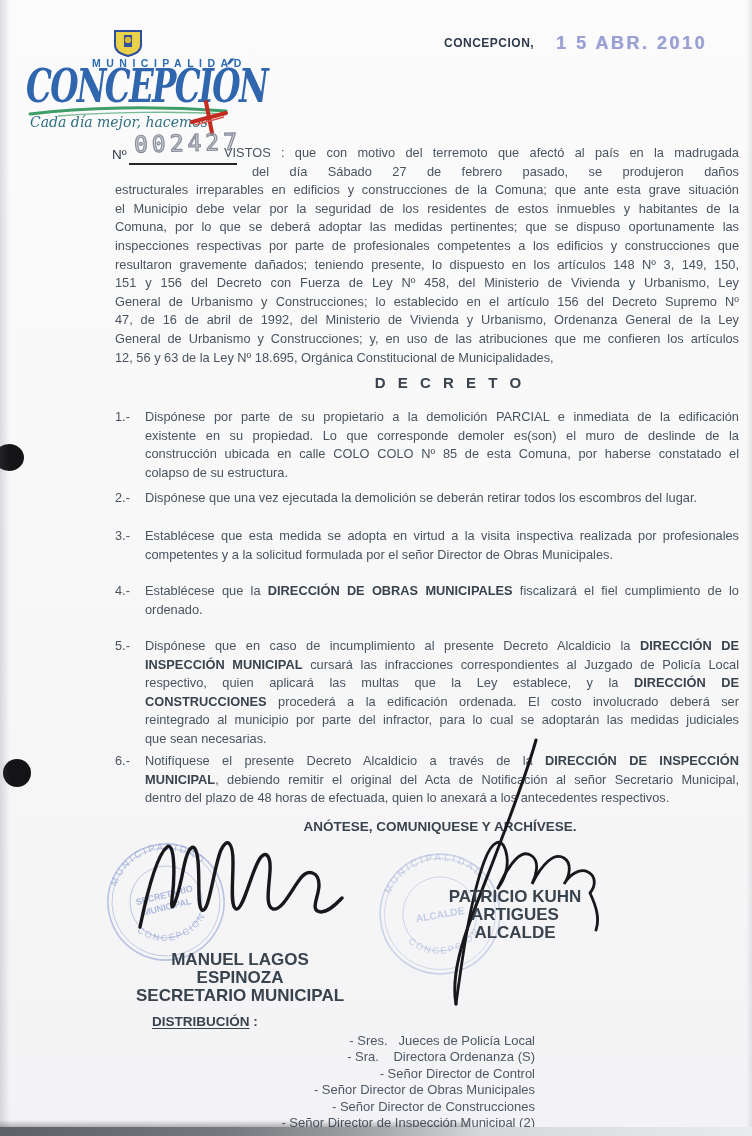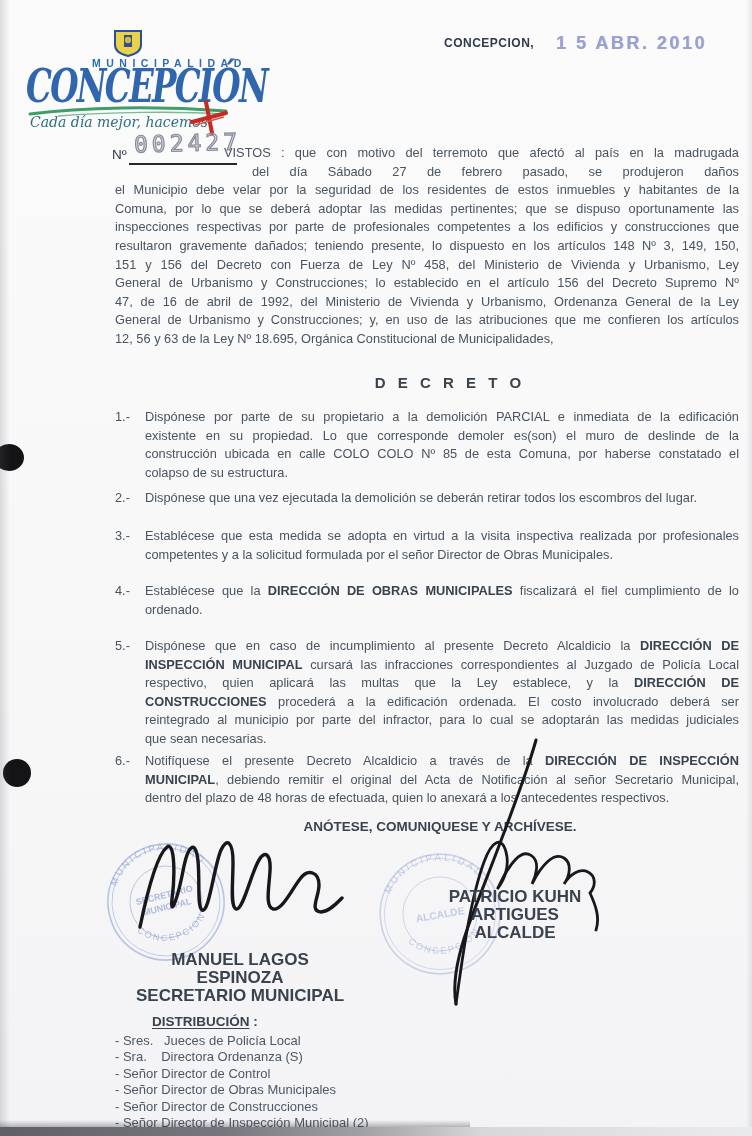--- a/index.html
+++ b/index.html
@@ -37,21 +37,21 @@
   .closing{left:115px;top:819px;width:650px;text-align:center;font-size:13.5px;font-weight:bold;color:#39434d;}
   
   .sig-name{font-size:17px;font-weight:bold;color:#39434d;line-height:18px;text-align:center;}
   #sign-right{left:405px;top:888px;width:220px;}
   #sign-left{left:130px;top:951px;width:220px;}
   .seal{opacity:.8;}
   
   #distribution{left:115px;top:1014px;width:420px;}
   #distribution .head{font-size:13.5px;font-weight:bold;color:#39434d;margin-bottom:4px;}
   #distribution .head u{text-decoration:underline;text-underline-offset:2px;padding-left:37px;}
-  #distribution .d-item{font-size:13px;line-height:16.4px;color:#4d5864;white-space:pre;}
+  #distribution .d-item{font-size:13px;line-height:16.4px;color:#4d5864;white-space:pre;text-align:right;}
   
   .hole{background:#141416;border-radius:50%;}
   .edge-left{left:0;top:0;width:10px;height:1136px;background:linear-gradient(to right,rgba(90,95,105,.20),rgba(90,95,105,0));}
   .edge-right{right:0;top:0;width:6px;height:1136px;background:linear-gradient(to left,rgba(120,125,135,.16),rgba(120,125,135,0));}
   .edge-bottom{left:0;bottom:0;width:752px;height:9px;
     background:linear-gradient(to right,#5f6065 0%,#77787d 30%,#9fa0a4 48%,#d6d7da 64%,#eaebed 100%);}
   .edge-bottom-shadow{left:0;bottom:6px;width:470px;height:10px;
     background:linear-gradient(to top,rgba(40,40,46,.45),rgba(40,40,46,0));}
 </style>
 </head>
@@ -80,20 +80,21 @@
   <div class="abs place-date">CONCEPCION,</div>
   <div class="abs date-stamp">1 5 ABR. 2010</div>
 
   <div class="abs num-label">Nº</div>
   <div class="abs num-stamp">002427</div>
   <div class="abs num-line"></div>
 
   <div class="abs" id="vistos">
     <div class="jline l0">VISTOS : que con motivo del terremoto que afectó al país en la madrugada</div>
     <div class="jline l1">del día Sábado 27 de febrero pasado, se produjeron daños</div>
+    <div class="jline">estructurales irreparables en edificios y construcciones de la Comuna; que ante esta grave situación</div>
     <div class="jline">el Municipio debe velar por la seguridad de los residentes de estos inmuebles y habitantes de la</div>
     <div class="jline">Comuna, por lo que se deberá adoptar las medidas pertinentes; que se dispuso oportunamente las</div>
     <div class="jline">inspecciones respectivas por parte de profesionales competentes a los edificios y construcciones que</div>
     <div class="jline">resultaron gravemente dañados; teniendo presente, lo dispuesto en los artículos 148 Nº 3, 149, 150,</div>
     <div class="jline">151 y 156 del Decreto con Fuerza de Ley Nº 458, del Ministerio de Vivienda y Urbanismo, Ley</div>
     <div class="jline">General de Urbanismo y Construcciones; lo establecido en el artículo 156 del Decreto Supremo Nº</div>
     <div class="jline">47, de 16 de abril de 1992, del Ministerio de Vivienda y Urbanismo, Ordenanza General de la Ley</div>
     <div class="jline">General de Urbanismo y Construcciones; y, en uso de las atribuciones que me confieren los artículos</div>
     <div class="jline last">12, 56 y 63 de la Ley Nº 18.695, Orgánica Constitucional de Municipalidades,</div>
   </div>

